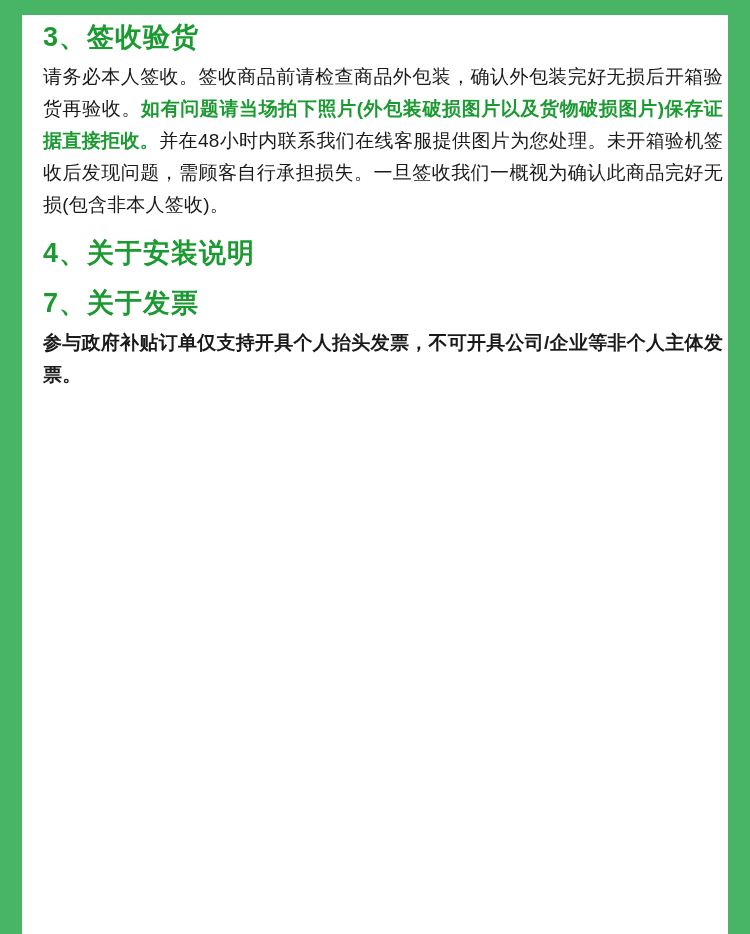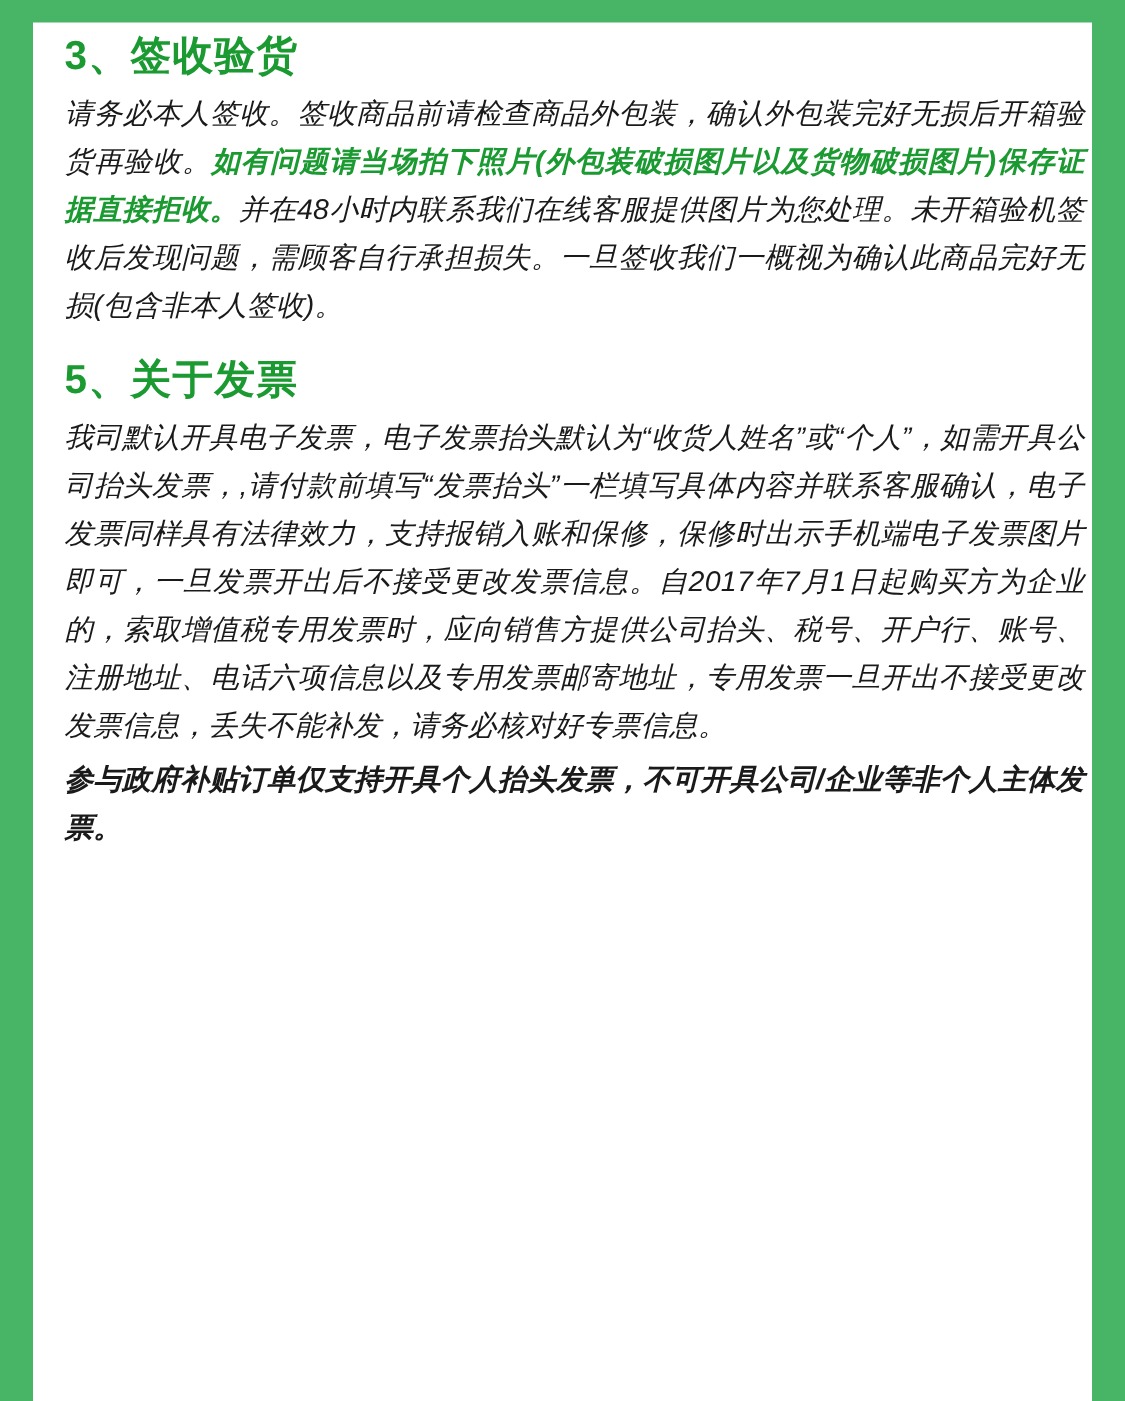--- a/index.html
+++ b/index.html
@@ -28,43 +28,42 @@
   }
   .section:first-child .heading { margin-top: 0; }
   .body-p {
     margin: 0;
     font-size: 19px;
     line-height: 32px;
     color: var(--text-color, #1a1a1a);
     text-align: justify;
     word-break: break-all;
     letter-spacing: 0.2px;
-    font-style: italic;
   }
   .body-p + .body-p { margin-top: 4px; }
   .run-green {
     color: var(--accent-green, #1c9a32);
     font-weight: 700;
   }
   .run-bold { font-weight: 700; }
 </style>
 </head>
 <body>
 
 <div class="page">
   <div class="content">
 
     <section class="section">
       <h2 class="heading">3、签收验货</h2>
       <p class="body-p"><span>请务必本人签收。签收商品前请检查商品外包装，确认外包装完好无损后开箱验货再验收。</span><span class="run-green">如有问题请当场拍下照片(外包装破损图片以及货物破损图片)保存证据直接拒收。</span><span>并在48小时内联系我们在线客服提供图片为您处理。未开箱验机签收后发现问题，需顾客自行承担损失。一旦签收我们一概视为确认此商品完好无损(包含非本人签收)。</span></p>
     </section>
 
     <section class="section">
+      <h2 class="heading">4、关于安装说明</h2>
     </section>
 
     <section class="section">
-      <h2 class="heading">5、关于发票</h2>
-      <p class="body-p"><span>我司默认开具电子发票，电子发票抬头默认为“收货人姓名”或“个人”，如需开具公司抬头发票，,请付款前填写“发票抬头”一栏填写具体内容并联系客服确认，电子发票同样具有法律效力，支持报销入账和保修，保修时出示手机端电子发票图片即可，一旦发票开出后不接受更改发票信息。自2017年7月1日起购买方为企业的，索取增值税专用发票时，应向销售方提供公司抬头、税号、开户行、账号、注册地址、电话六项信息以及专用发票邮寄地址，专用发票一旦开出不接受更改发票信息，丢失不能补发，请务必核对好专票信息。</span></p>
+      <h2 class="heading">7、关于发票</h2>
       <p class="body-p"><span class="run-bold">参与政府补贴订单仅支持开具个人抬头发票，不可开具公司/企业等非个人主体发票。</span></p>
     </section>
 
   </div>
 </div>
 
 </body></html>

